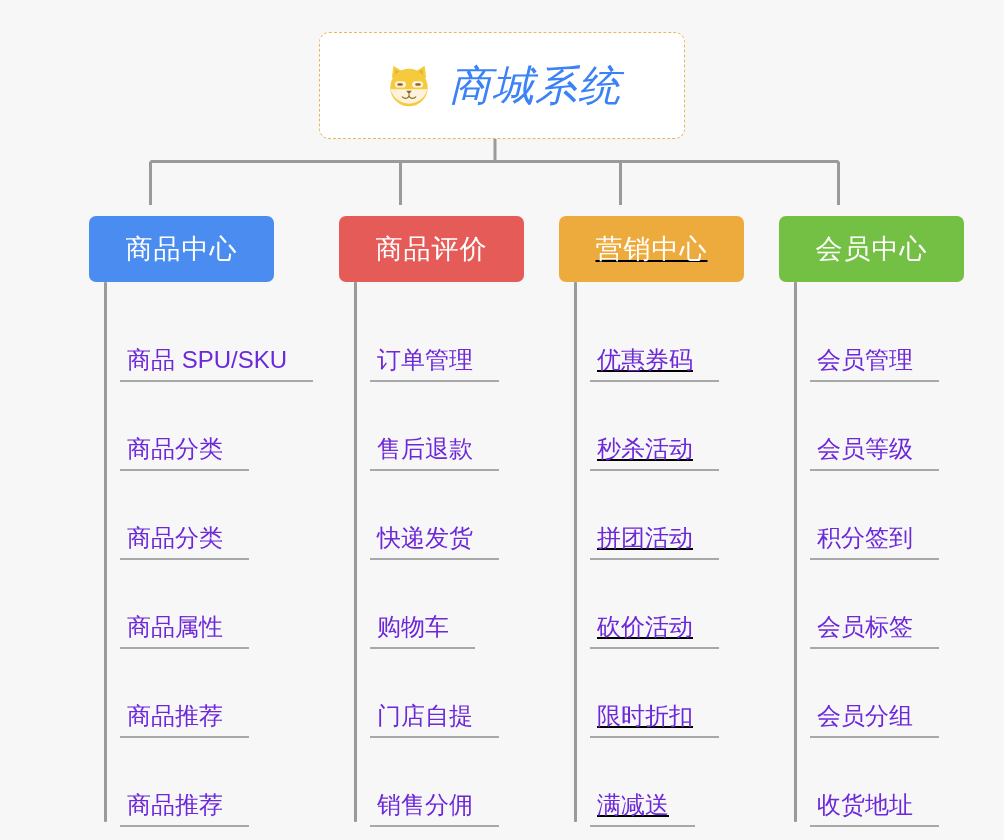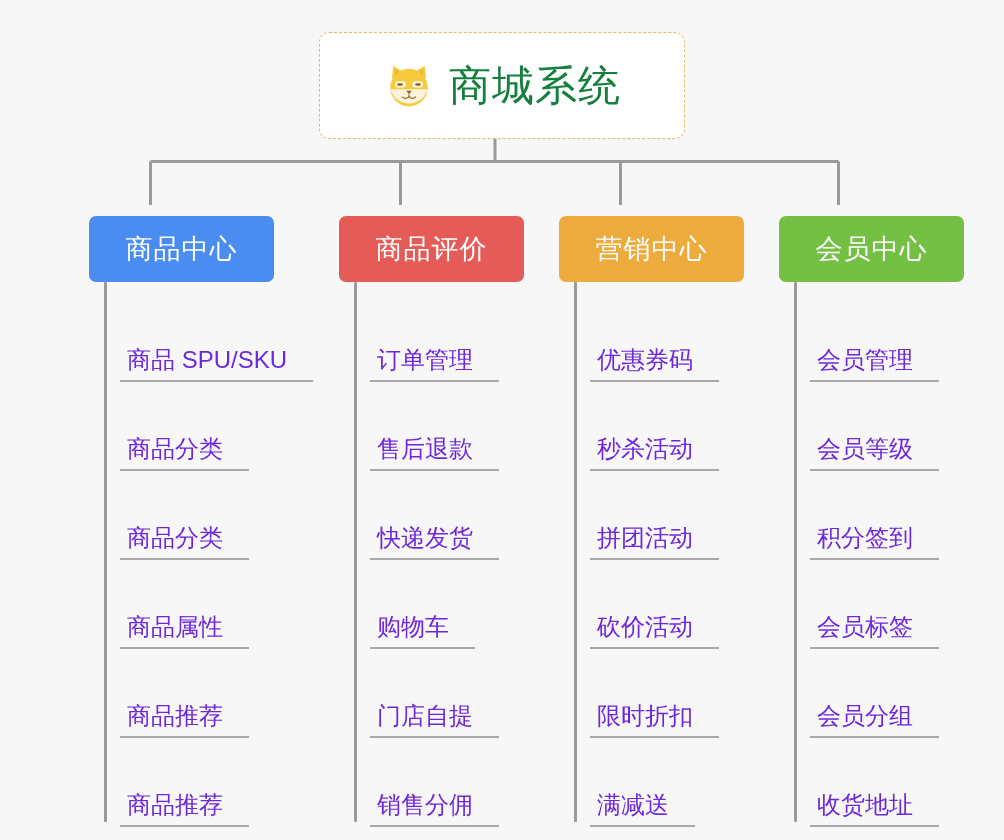--- a/index.html
+++ b/index.html
@@ -80,21 +80,21 @@
     height: 636px;
     margin-left: 31px;
   }
   .column {
     position: absolute;
     top: 0;
     width: 220px;
   }
   .column.c0 { left: 58px; }
   .column.c1 { left: 308px; }
-  .column.c2 { left: 528px; }
+  .column.c2 { left: 528px; text-decoration: underline; }
   .column.c3 { left: 748px; }
 
   .cat-box {
     box-sizing: border-box;
     height: 66px;
     border-radius: 7px;
     display: flex;
     align-items: center;
     justify-content: center;
     color: #ffffff;
@@ -189,21 +189,21 @@
 
         <rect x="17" y="28.5" width="7" height="3.2" rx="1.6" fill="#8a6a22"></rect>
         <rect x="40" y="28.5" width="7" height="3.2" rx="1.6" fill="#8a6a22"></rect>
 
         <path d="M28.4 38.2 h7.2 l-3.6 4.2 Z" fill="#8a6a22"></path>
 
         <path d="M32 42.4 v3.2" stroke="#8a6a22" stroke-width="1.5" fill="none"></path>
         <path d="M32 45.6 q-4.6 4.4 -8.6 0.4" stroke="#8a6a22" stroke-width="1.5" fill="none" stroke-linecap="round"></path>
         <path d="M32 45.6 q4.6 4.4 8.6 0.4" stroke="#8a6a22" stroke-width="1.5" fill="none" stroke-linecap="round"></path>
       </svg>
-      <span class="root-title" style="color: #15803d;">商城系统</span>
+      <span class="root-title" style="color: #3b82f6; font-style: italic;">商城系统</span>
     </div>
   </div>
 
   <div class="columns">
 
     <div class="column c0">
       <div class="cat-box" style="background: rgb(74, 140, 240);">
         <span>商品中心</span>
       </div>
       <div class="leaf-list">

